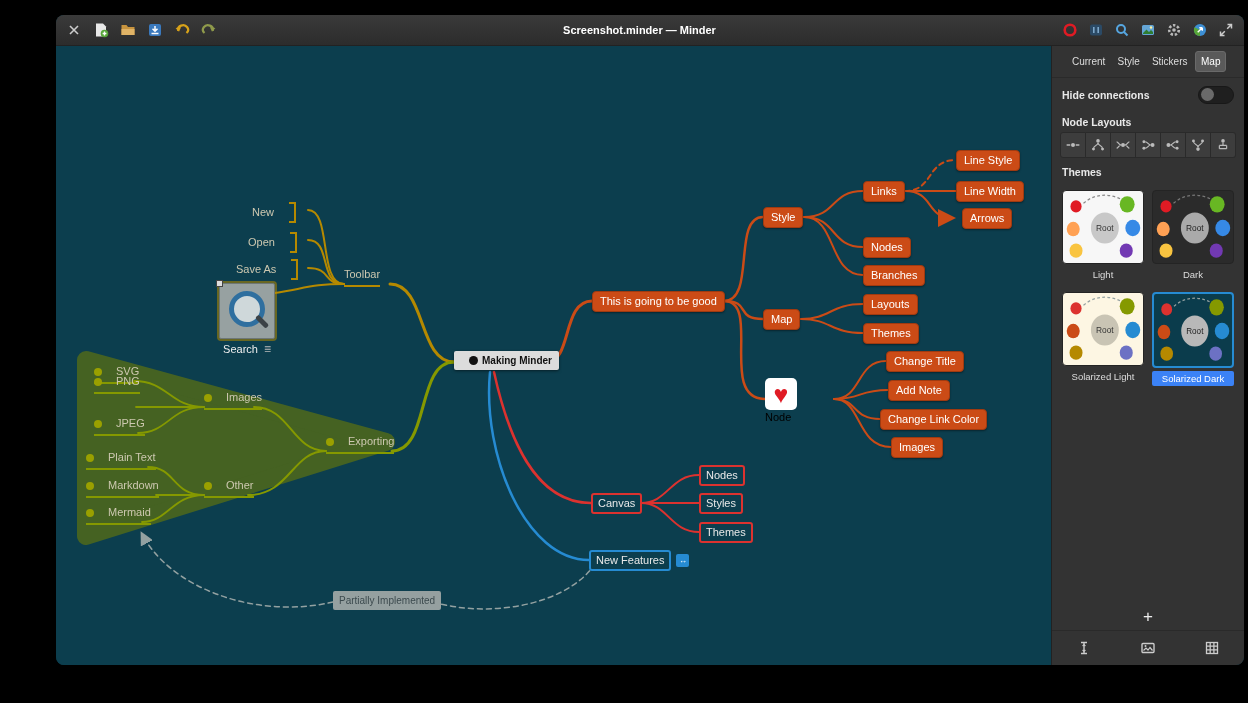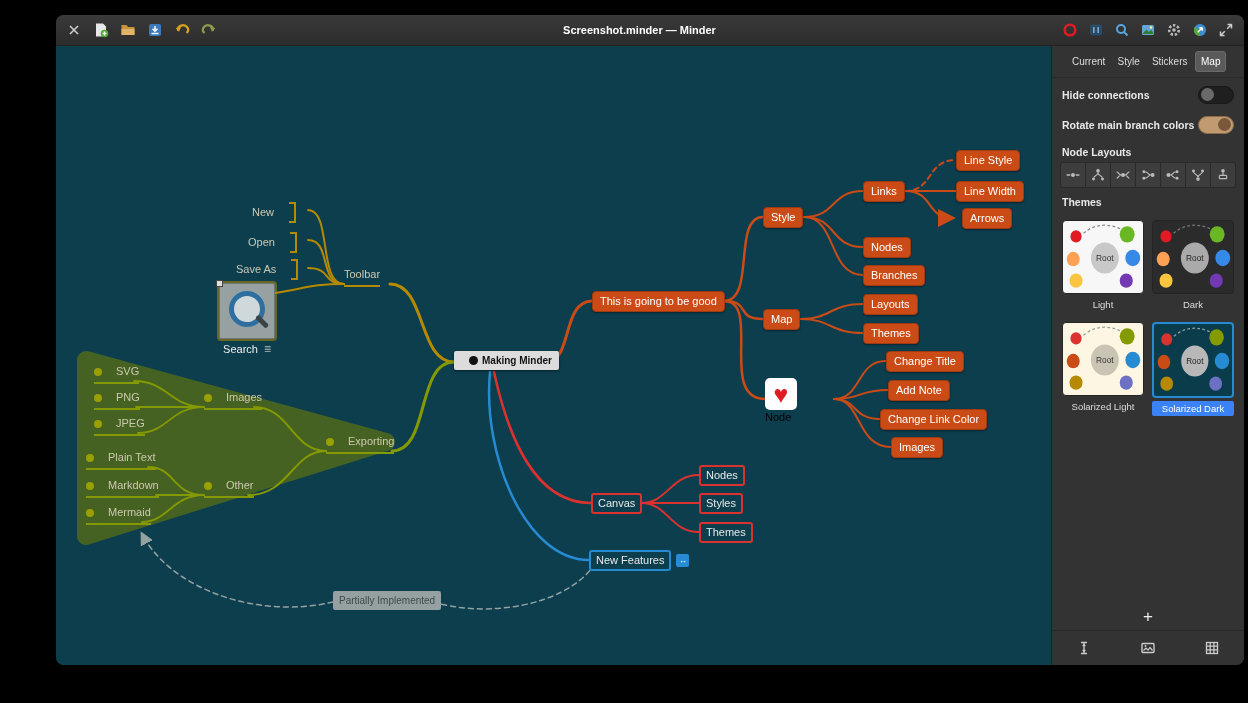--- a/index.html
+++ b/index.html
@@ -272,21 +272,21 @@
               <span>Exporting</span>
             </div>
             <div class="n text b-green ul" style="left: 148px; top: 344px;">
               <span class="dot"></span>
               <span>Images</span>
             </div>
             <div class="n text b-green ul" style="left: 38px; top: 318px;">
               <span class="dot"></span>
               <span>SVG</span>
             </div>
-            <div class="n text b-green ul" style="left: 38px; top: 344px; justify-content: center;">
+            <div class="n text b-green ul" style="left: 38px; top: 328px; justify-content: center;">
               <span class="dot"></span>
               <span>PNG</span>
             </div>
             <div class="n text b-green ul" style="left: 38px; top: 370px;">
               <span class="dot"></span>
               <span>JPEG</span>
             </div>
             <div class="n text b-green ul" style="left: 148px; top: 432px;">
               <span class="dot"></span>
               <span>Other</span>
@@ -316,26 +316,20 @@
         <div class="tabs">
             <div class="tab">Current</div>
             <div class="tab">Style</div>
             <div class="tab">Stickers</div>
             <div class="tab active">Map</div>
           </div>
         <div class="side-scroll">
           <div class="side-row">
             <span>Hide connections</span>
             <div class="toggle">
-                <div class="knob"></div>
-              </div>
-          </div>
-          <div class="side-row">
-            <span>Rotate main branch colors</span>
-            <div class="toggle on">
                 <div class="knob"></div>
               </div>
           </div>
           <div class="section-label">Node Layouts</div>
           <div class="layout-row">
               <div class="layout-btn">
                 <svg width="20" height="16" viewBox="0 0 22 16">
                   <circle cx="11" cy="8" r="2.2" fill="#bbb"></circle>
                   <path d="M4 8 h4 M14 8 h4" stroke="#bbb" stroke-width="1.4"></path>
                 </svg>

